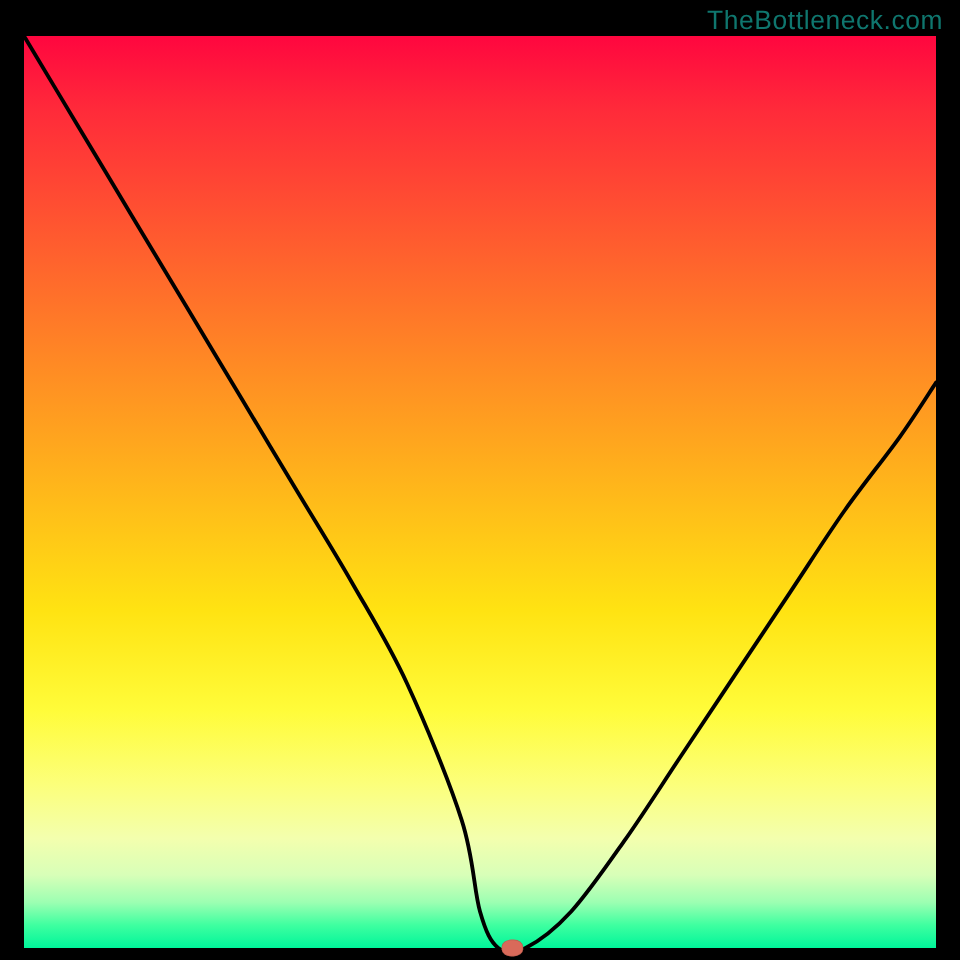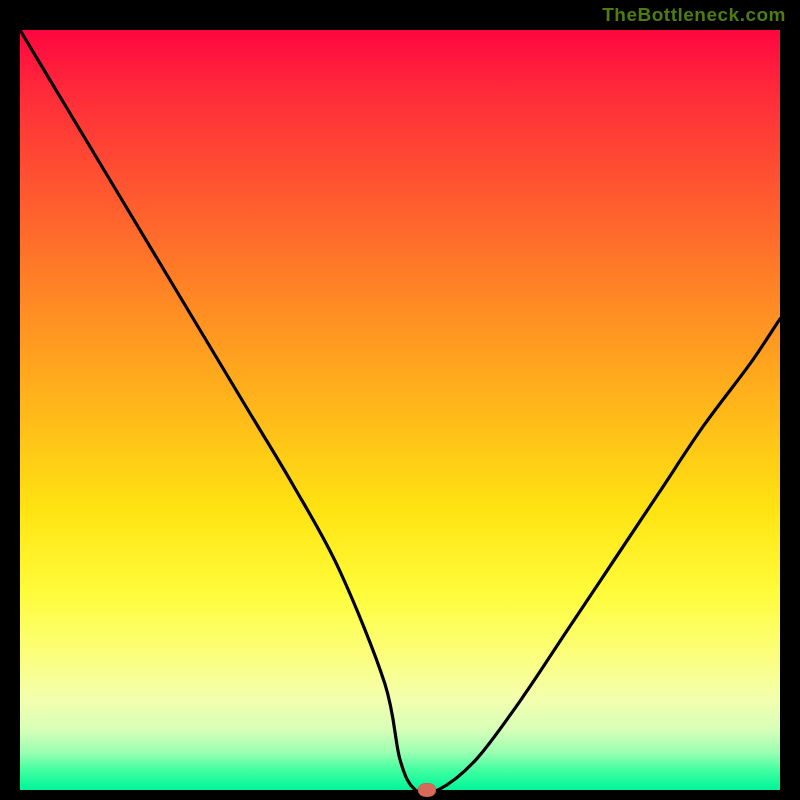--- a/index.html
+++ b/index.html
@@ -14,23 +14,23 @@
   .frame {
     position: relative;
     width: 800px;
     height: 800px;
     background: #000;
   }
   .watermark {
     position: absolute;
     top: 4px;
     right: 14px;
-    color: #4d7c0f;
-    font-size: 19px;
-    font-weight: 700;
+    color: #0f766e;
+    font-size: 22px;
+    font-weight: 400;
     letter-spacing: 0.5px;
     user-select: none;
   }
   .plot {
     position: absolute;
     left: 20px;
     top: 30px;
     width: 760px;
     height: 760px;
     background: linear-gradient(to bottom,

